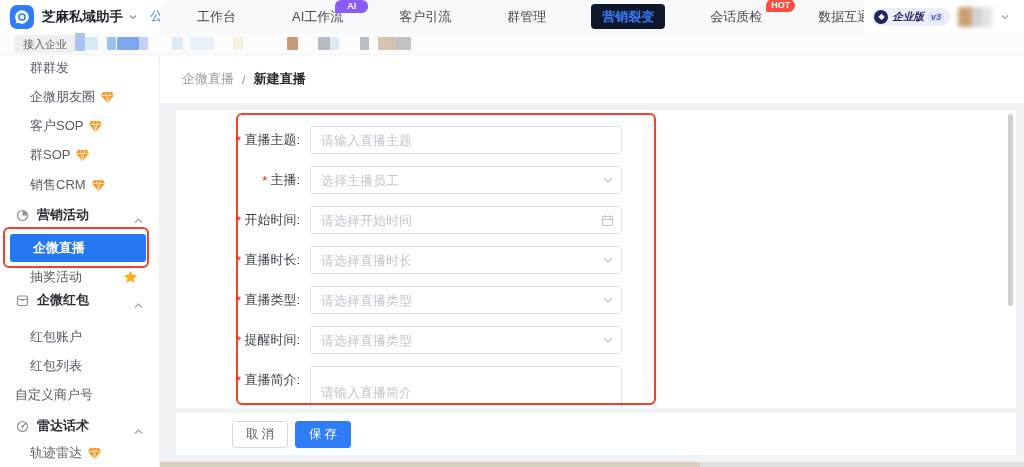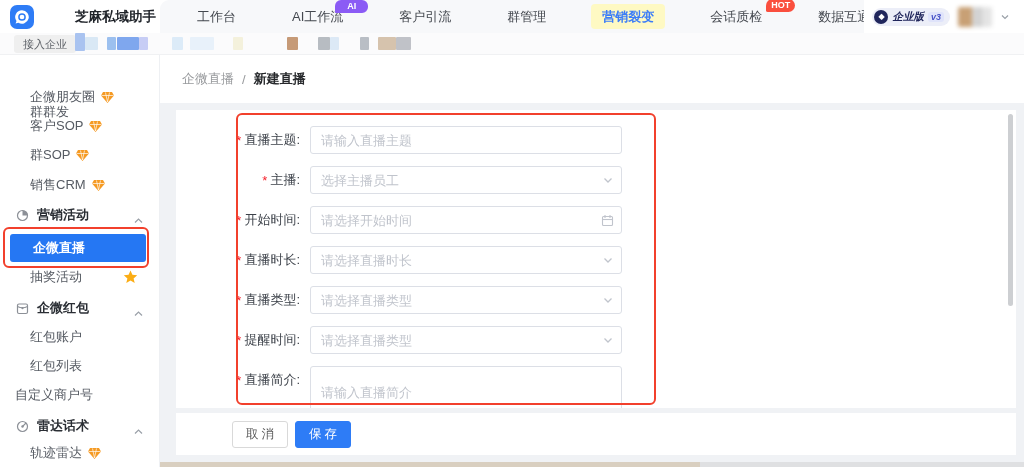--- a/index.html
+++ b/index.html
@@ -2,30 +2,30 @@
 <html><head>
 <meta charset="utf-8">
 <style>
   * { margin:0; padding:0; box-sizing:border-box; }
   html,body { width:1024px; height:467px; }
   body { font-family:"Liberation Sans", sans-serif; background:#f0f2f5; overflow:hidden; }
   .app { position:relative; width:1024px; height:467px; background:#f0f2f5; overflow:hidden; }
 
   
   .topbar { position:absolute; left:0; top:0; width:1024px; height:33px; background:#fff; z-index:5; }
-  .brand { position:absolute; left:10px; top:0; height:33px; display:flex; align-items:center;gap:33px; }
+  .brand { position:absolute; left:10px; top:0; height:33px; display:flex; align-items:center; }
   .logo { width:24px; height:24px; border-radius:7px; background:#2e7cf6; display:flex; align-items:center; justify-content:center; }
   .brand-name { margin-left:8px; font-size:13.5px; font-weight:bold; color:#1f2329; }
   .brand-caret { margin-left:5px; display:flex; }
   .account-type { margin-left:12px; font-size:12.5px; color:#3a7cf8; }
 
   .nav-strip { position:absolute; left:160px; top:0; right:0; height:33px; background:#f7f8fa; border-top-left-radius:9px; display:flex; align-items:center; gap:34px; padding-left:26px; }
   .nav-item { position:relative; font-size:13px; color:#44484f; white-space:nowrap; cursor:default; }
   .nav-item .pill { padding:5px 11px; }
-  .nav-item.active .pill { background:#fef9c3; color:#3a7cf8; font-weight:bold; border-radius:4px; }
+  .nav-item.active .pill { background:#0f172a; color:#3a7cf8; font-weight:bold; border-radius:4px; }
   .badge-ai { position:absolute; top:-8px; right:-14px; background:#8b5bf5; color:#fff; font-size:9px; font-weight:bold; line-height:1; padding:2px 12px; border-radius:6px 6px 6px 1px; }
   .badge-hot { position:absolute; top:-9px; right:-22px; background:#fa4f3e; color:#fff; font-size:9px; font-weight:bold; line-height:1; padding:2px 5px; border-radius:7px 7px 7px 2px; }
 
   .user-zone { position:absolute; right:0; top:0; height:33px; width:160px; background:#fff; display:flex; align-items:center; justify-content:flex-end; padding-right:14px; gap:8px; z-index:6; }
   .ent-pill { display:flex; align-items:center; gap:4px; background:#eceef8; border-radius:10px; padding:2px 6px 2px 2px; }
   .ent-icon { width:14px; height:14px; border-radius:50%; background:#20265c; color:#fff; font-size:8px; display:flex; align-items:center; justify-content:center; }
   .ent-label { font-size:10.5px; font-weight:bold; font-style:italic; color:#20265c; }
   .ent-ver { font-size:9px; font-style:italic; font-weight:bold; color:#4a55c7; background:#dfe3fa; border-radius:3px; padding:0 3px; }
   .avatar-blur { width:34px; height:20px; border-radius:2px; background:linear-gradient(90deg,#c8a075 0%,#c8a075 42%,#d6d6d6 42%,#cfcfcf 72%,#e4e4e4 72%); filter:blur(2px); }
 
@@ -135,21 +135,21 @@
       <span style="left:217px;width:11px;background:#c69a77;"></span>
       <span style="left:248px;width:12px;background:#b7bcc2;"></span>
       <span style="left:260px;width:9px;background:#dce9f6;"></span>
       <span style="left:290px;width:9px;background:#b9bec5;"></span>
       <span style="left:308px;width:18px;background:#d6c3ad;"></span>
       <span style="left:326px;width:15px;background:#c0c2c8;"></span>
     </div>
   </div>
 
   <aside class="sidebar">
-    <div class="sb-item" style="top:0;margin-top:44px;">
+    <div class="sb-item" style="top:0;">
       <span>群群发</span>
     </div>
     <div class="sb-item" style="top:29px;">
       <span>企微朋友圈</span>
       <svg class="gem" width="13" height="11" viewBox="0 0 13 11">
           <path d="M2 0 L11 0 L13 3.5 L6.5 11 L0 3.5 Z" fill="#f59a23"></path>
           <path d="M4.5 0.5 L6.5 10 M8.5 0.5 L6.5 10 M0.5 3.5 L12.5 3.5" stroke="#fff" stroke-width="0.8" fill="none" opacity="0.85"></path>
         </svg>
     </div>
     <div class="sb-item" style="top:58px;">
@@ -196,21 +196,21 @@
 
     <div class="sb-item" style="top:209px;font-family:Liberation Serif, serif;">
       <span>抽奖活动</span>
       <span class="sb-star">
         <svg width="15" height="14" viewBox="0 0 15 14">
             <path d="M7.5 0.5 L9.4 4.8 L14.2 5.3 L10.6 8.4 L11.7 13 L7.5 10.5 L3.3 13 L4.4 8.4 L0.8 5.3 L5.6 4.8 Z" fill="#fbad15"></path>
           </svg>
       </span>
     </div>
 
-    <div class="sb-section" style="top:240px;">
+    <div class="sb-section" style="top:232px;">
       <span class="sec-icon">
         <svg width="13" height="13" viewBox="0 0 13 13">
             <rect x="1.5" y="2" width="10" height="9.5" rx="1.5" fill="none" stroke="#8c9097" stroke-width="1.2"></rect>
             <path d="M1.5 4.5 Q6.5 7 11.5 4.5" fill="none" stroke="#8c9097" stroke-width="1.1"></path>
             <circle cx="6.5" cy="6.2" r="1.1" fill="#8c9097"></circle>
           </svg>
       </span>
       <span>企微红包</span>
       <span class="collapse">
         <svg width="9" height="6" viewBox="0 0 9 6">

